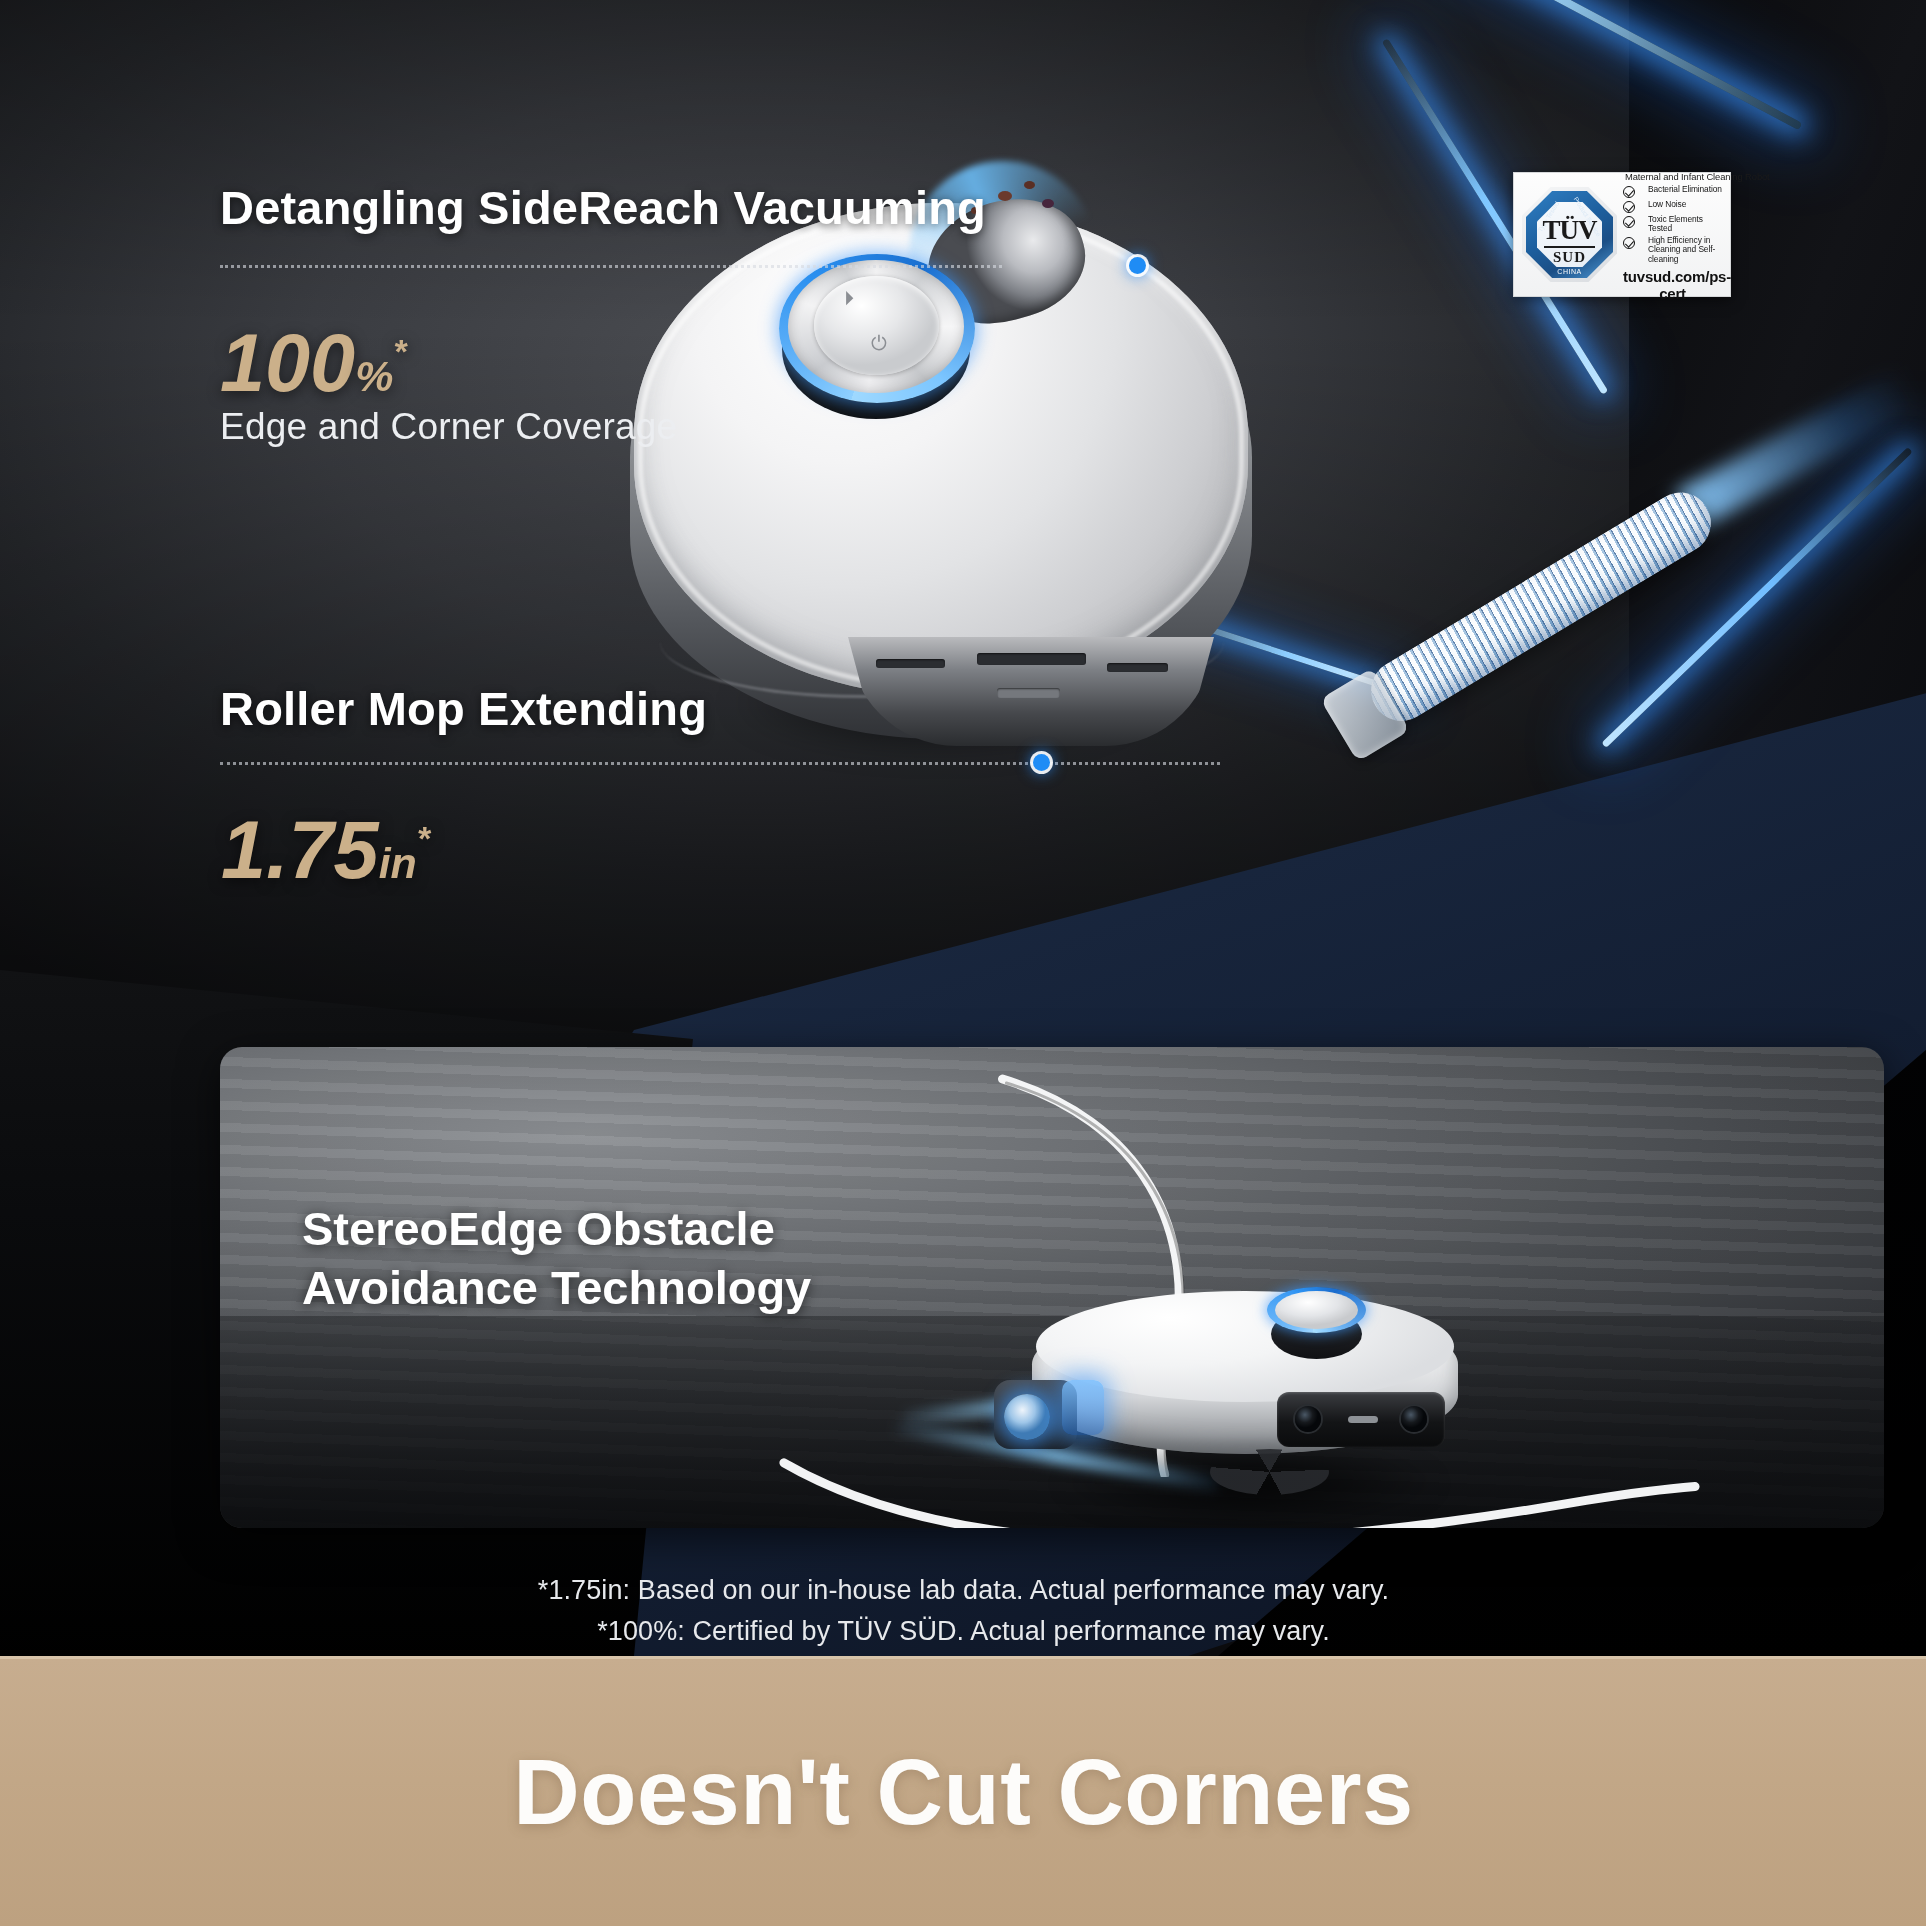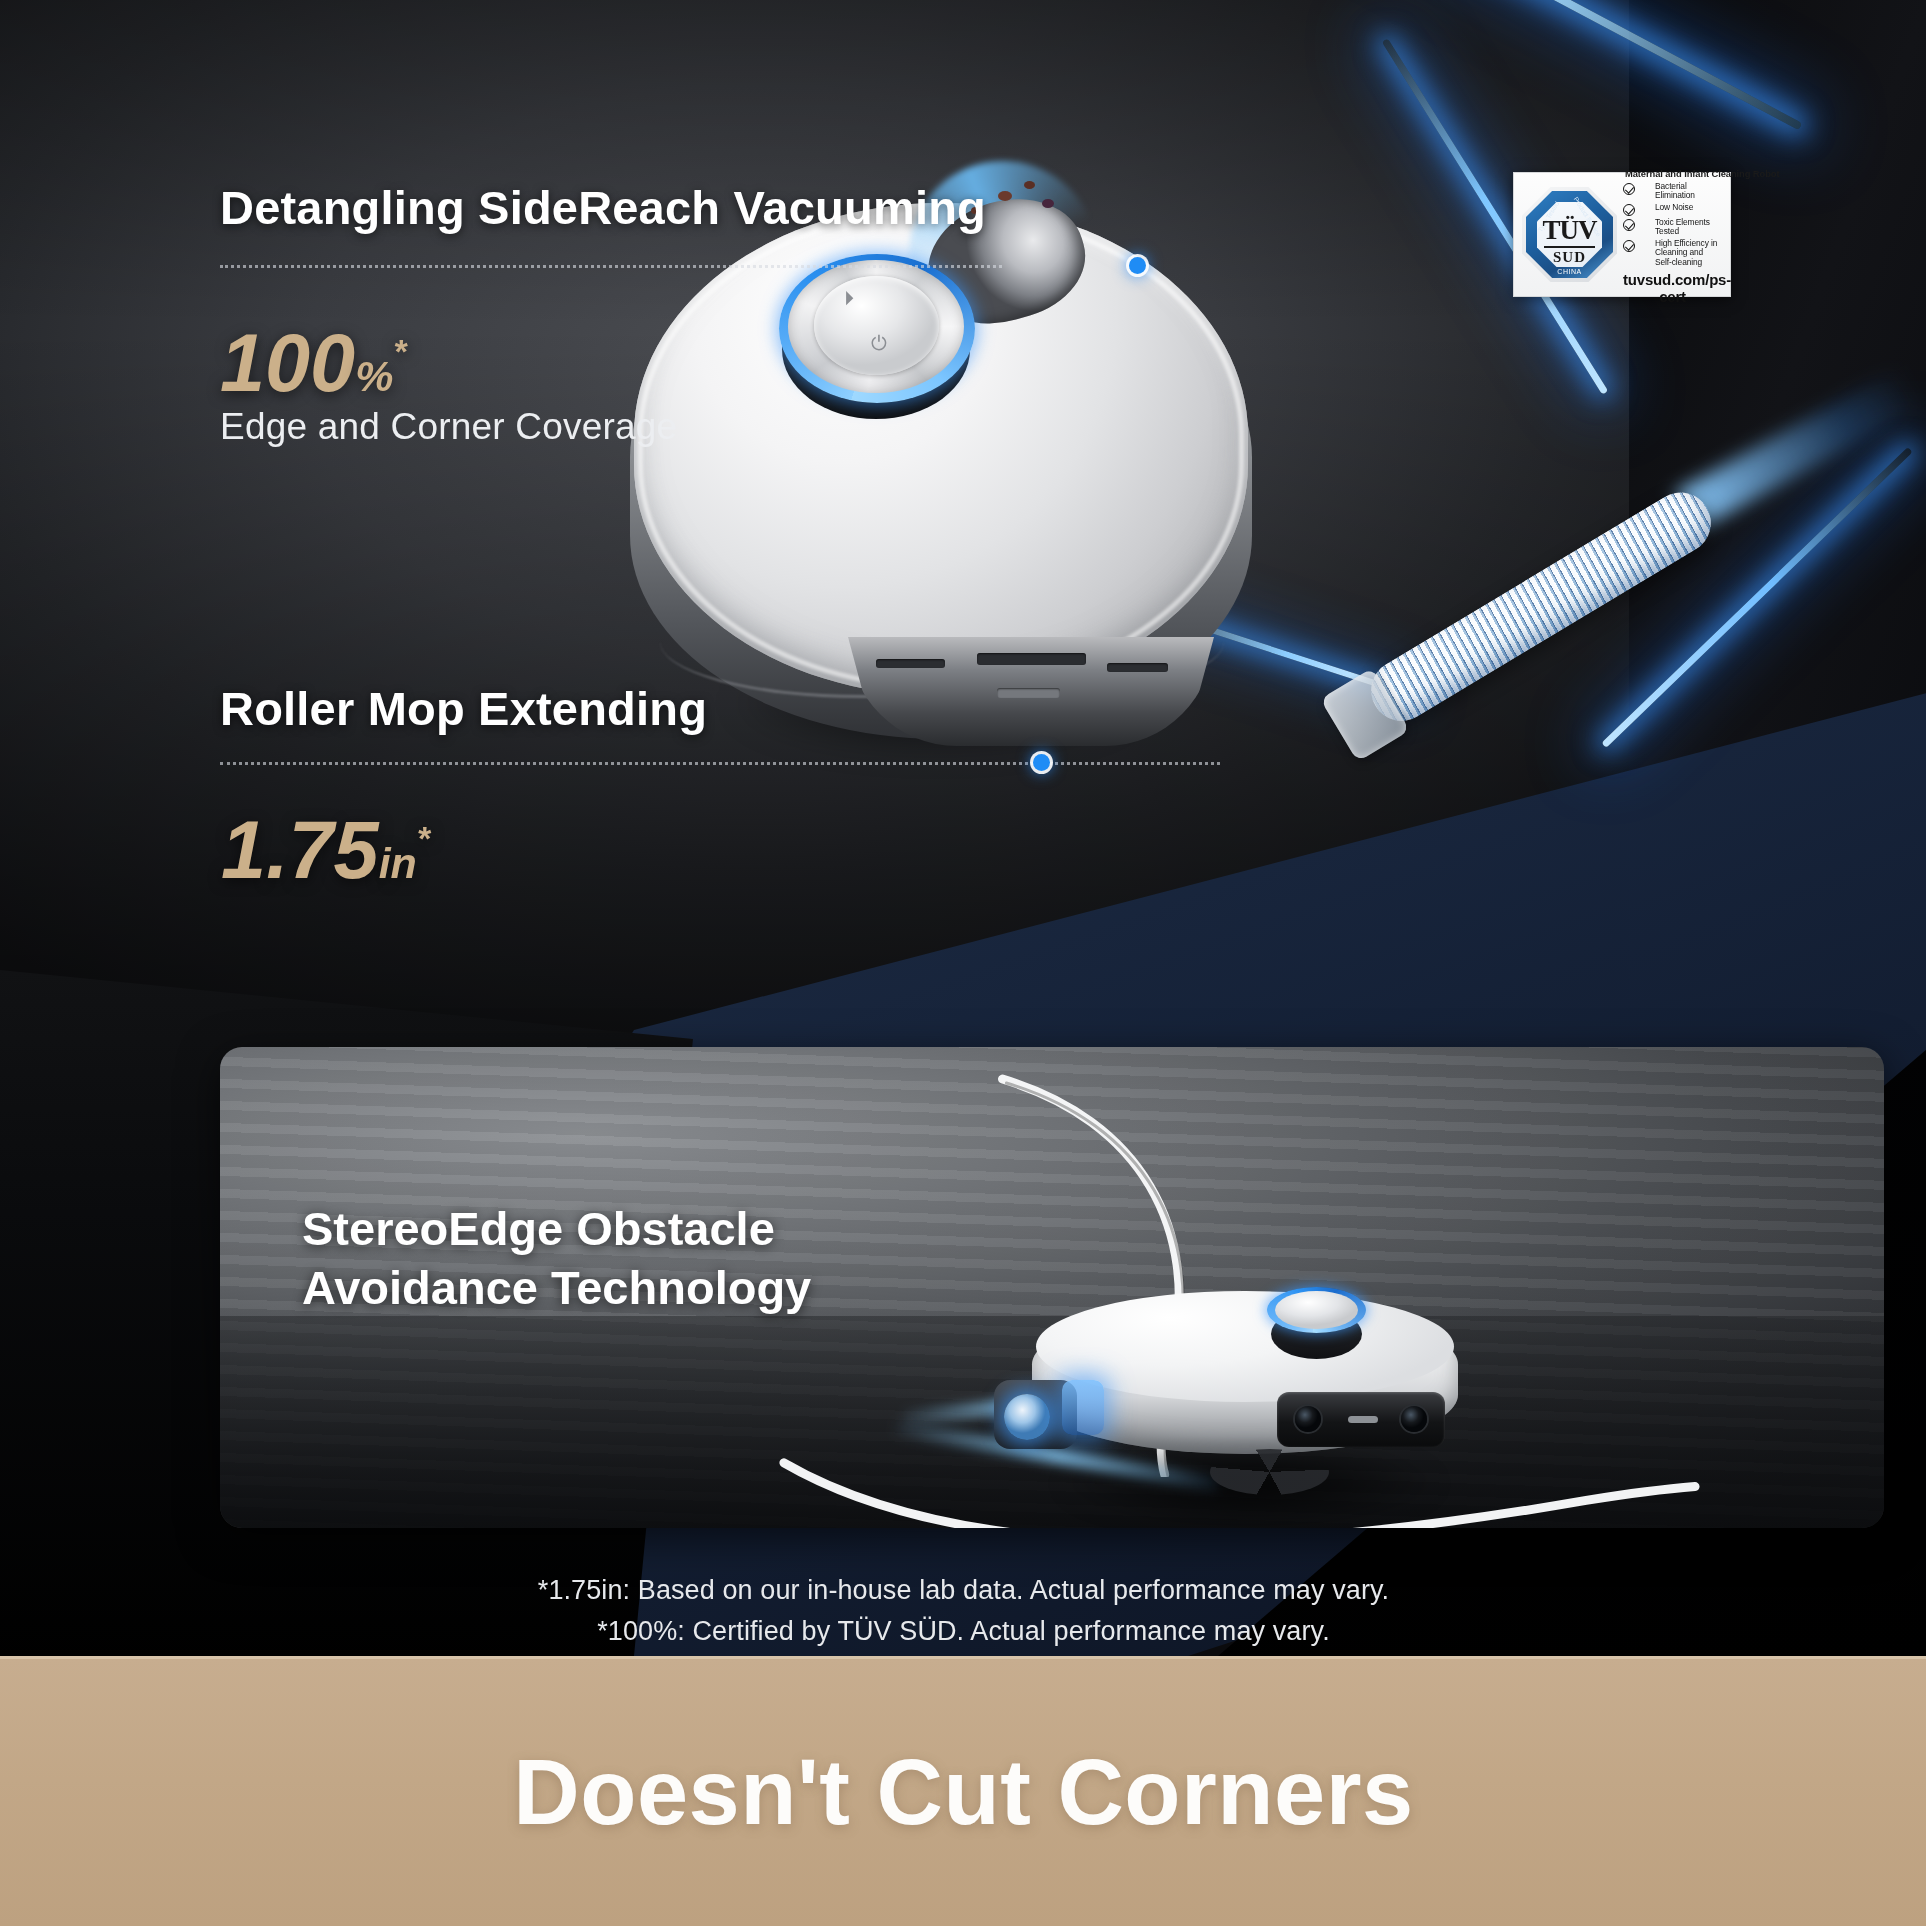--- a/index.html
+++ b/index.html
@@ -142,22 +142,22 @@
      background:linear-gradient(150deg,#2f7fc4 0%, #1d5f9e 45%, #1b4f86 70%, #4f9ad6 100%); }
   .oct-in  { inset:15px !important; background:linear-gradient(160deg,#f7fafd,#e7eef5); }
   .tuv-txt { position:absolute; left:0; right:0; top:30px; text-align:center;
      font-family:"Liberation Serif", serif; font-weight:bold; color:#1b1b1b; }
   .tuv-main { font-size:27px; letter-spacing:-1px; line-height:1; }
   .tuv-rule { width:51px; height:2px; background:#1b1b1b; margin:2px auto; }
   .tuv-sub { font-size:15px; letter-spacing:1px; line-height:1; }
   .tuv-cn { position:absolute; left:0; right:0; bottom:7px; text-align:center; font-size:7px; color:#fff; letter-spacing:0.5px;}
   .tuv-arc { position:absolute; font-size:6.4px; color:#dbe9f6; white-space:nowrap; }
   .tuv-right { flex:1; min-width:0; }
-  .tuv-head { font-size:9.4px; color:#1a1a1a; font-weight:bold; margin:4px 0 3px 2px; white-space:nowrap; letter-spacing:-0.1px;}
-  .tuv-li { display:flex; align-items:flex-start; gap:20px; margin-bottom:2.5px; }
+  .tuv-head { font-size:9.4px; color:#1a1a1a; font-weight:normal; margin:4px 0 3px 2px; white-space:nowrap; letter-spacing:-0.1px;}
+  .tuv-li { display:flex; align-items:flex-start; gap:13px; margin-bottom:2.5px; }
   .chk { flex:0 0 12px; width:12px; height:12px; border-radius:50%; border:1.6px solid #111;
      position:relative; margin-top:0.5px; }
   .chk:after { content:""; position:absolute; left:2.6px; top:1.4px; width:4px; height:7px;
      border:solid #111; border-width:0 1.7px 1.7px 0; transform:rotate(42deg); }
   .tuv-li span { font-size:8.4px; color:#141414; line-height:1.1; letter-spacing:-0.1px;}
   .tuv-url { font-size:15px; font-weight:bold; color:#111; text-align:center; margin-top:4px; letter-spacing:-0.2px;}
 
   
   .inset { position:absolute; left:220px; top:1047px; width:1664px; height:481px;
      border-radius:22px; overflow:hidden; box-shadow:0 10px 40px rgba(0,0,0,.6); }

